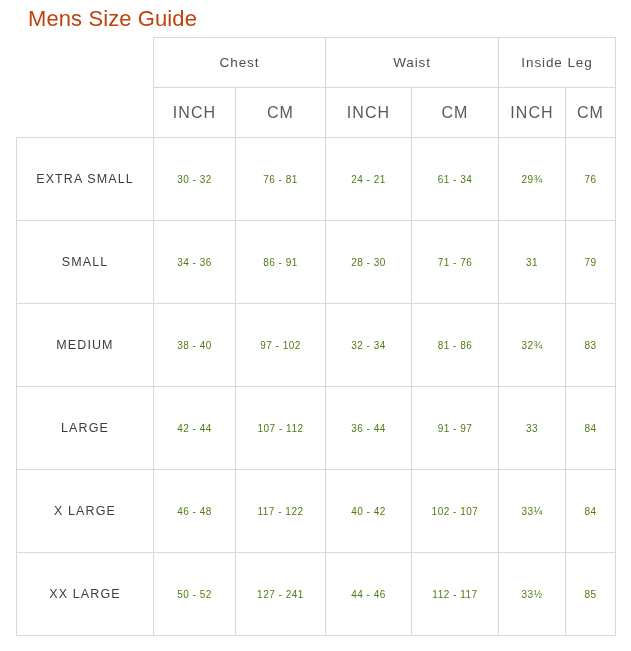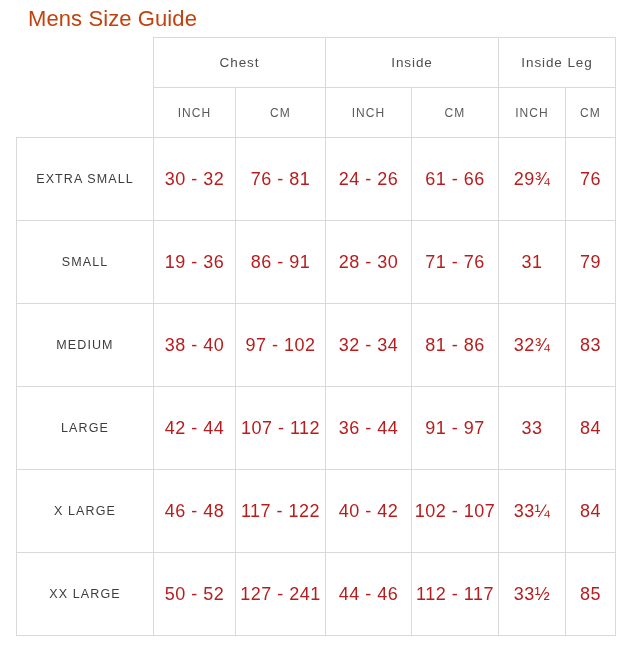--- a/index.html
+++ b/index.html
@@ -60,44 +60,44 @@
   col.c-leg-cm    { width: 50px; }
 
   .grp-head {
     height: 50px;
     font-size: 13.5px;
     letter-spacing: 0.9px;
     color: #4e4e4e;
   }
   .unit-head {
     height: 50px;
-    font-size: 12px;
+    font-size: 16px;
     letter-spacing: 1.1px;
     color: #5a5a5a;
   }
   .blank-cell {
     border-top: 1px solid transparent !important;
     border-left: 1px solid transparent !important;
     border-bottom: 1px solid #d9d9d9;
   }
   .corner-cell {
     border-top: 1px solid transparent !important;
     border-left: 1px solid transparent !important;
     border-bottom: 1px solid transparent !important;
   }
   .row-label {
     font-size: 12.5px;
     letter-spacing: 1.1px;
     font-weight: 700;
     color: #3d3d3d;
   }
   .data-cell {
-    font-size: 18px;
+    font-size: 10px;
     letter-spacing: 0.5px;
-    color: #b91c1c;
+    color: #4d7c0f;
   }
   tr.data-row td {
     height: 82px;
   }
 </style>
 </head>
 <body>
 
 <div class="page">
 
@@ -111,46 +111,46 @@
         <col class="c-chest-cm">
         <col class="c-waist-in">
         <col class="c-waist-cm">
         <col class="c-leg-in">
         <col class="c-leg-cm">
       </colgroup>
       <thead>
         <tr class="grp-head">
           <th class="corner-cell"></th>
           <th colspan="2">Chest</th>
-          <th colspan="2">Inside</th>
+          <th colspan="2">Waist</th>
           <th colspan="2">Inside Leg</th>
         </tr>
         <tr class="unit-head">
           <th class="blank-cell"></th>
           <th>INCH</th>
           <th>CM</th>
           <th>INCH</th>
           <th>CM</th>
           <th>INCH</th>
           <th>CM</th>
         </tr>
       </thead>
       <tbody>
         <tr class="data-row">
           <td class="row-label">EXTRA SMALL</td>
           <td class="data-cell">30 - 32</td>
           <td class="data-cell">76 - 81</td>
-          <td class="data-cell">24 - 26</td>
-          <td class="data-cell">61 - 66</td>
+          <td class="data-cell">24 - 21</td>
+          <td class="data-cell">61 - 34</td>
           <td class="data-cell">29¾</td>
           <td class="data-cell">76</td>
         </tr>
         <tr class="data-row">
           <td class="row-label">SMALL</td>
-          <td class="data-cell">19 - 36</td>
+          <td class="data-cell">34 - 36</td>
           <td class="data-cell">86 - 91</td>
           <td class="data-cell">28 - 30</td>
           <td class="data-cell">71 - 76</td>
           <td class="data-cell">31</td>
           <td class="data-cell">79</td>
         </tr>
         <tr class="data-row">
           <td class="row-label">MEDIUM</td>
           <td class="data-cell">38 - 40</td>
           <td class="data-cell">97 - 102</td>

